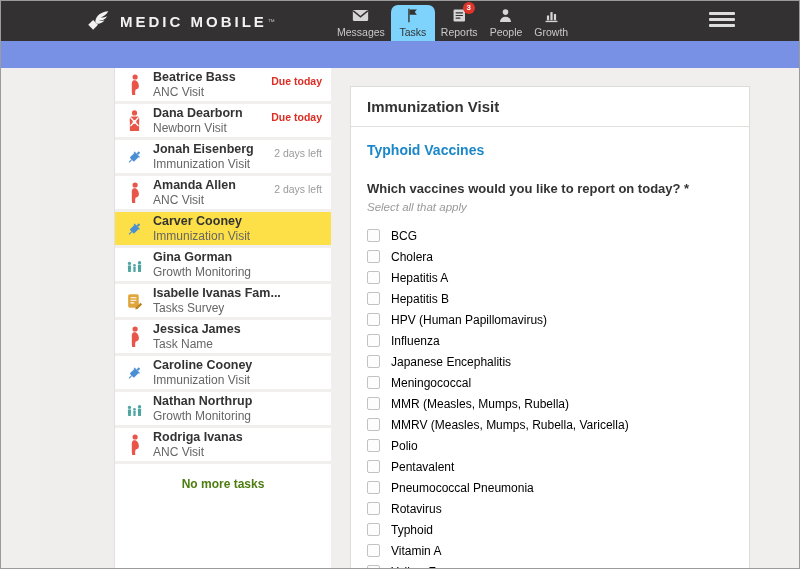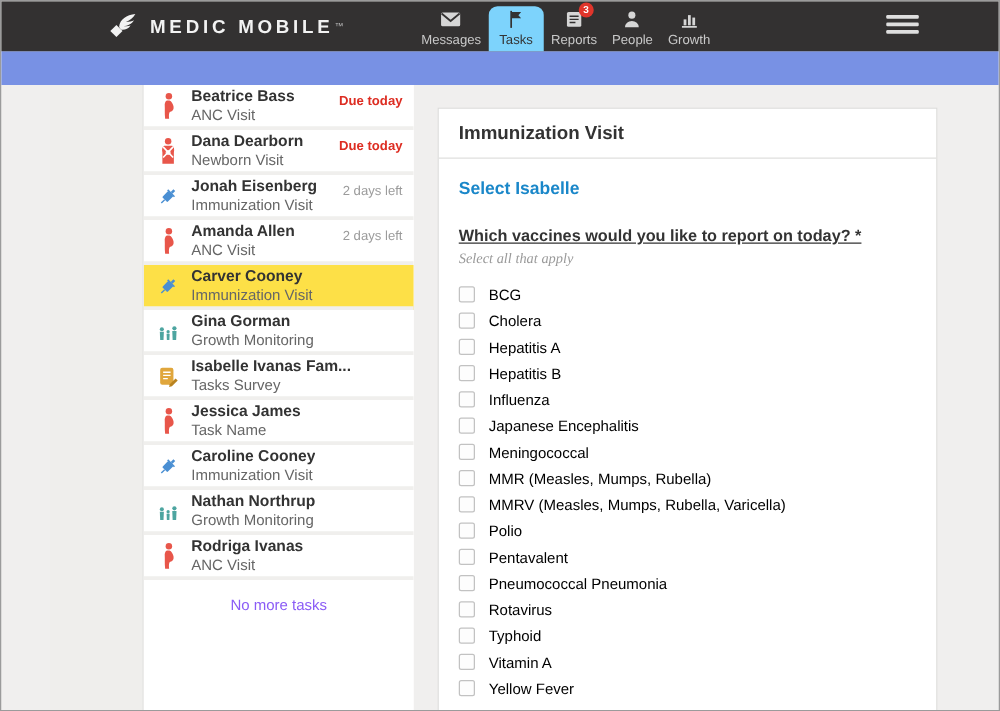--- a/index.html
+++ b/index.html
@@ -32,29 +32,29 @@
   aside.task-list{width:216px;background:#fff;overflow:hidden;}
   .task-item{position:relative;display:flex;align-items:center;padding:6px 8px 6px 9px;height:36px;border-bottom:3px solid #f0efed;cursor:pointer;background:#fff;}
   .task-item.selected{background:#fde047;}
   .task-item .ticon{width:20px;display:flex;justify-content:center;flex-shrink:0;}
   .task-item .ticon svg{width:17px;height:22px;}
   .task-text{margin-left:9px;overflow:hidden;}
   .task-name{font-size:12.5px;font-weight:bold;color:#333;line-height:1.3;white-space:nowrap;}
   .task-sub{font-size:12px;color:#666;line-height:1.3;white-space:nowrap;}
   .task-due{position:absolute;right:9px;top:7px;font-size:10.5px;color:#9b9b9b;}
   .task-due.overdue{color:#dd2d22;font-weight:bold;}
-  .no-more{font-size:12px;color:#8b5cf6;text-align:center;padding:13px 0;}
+  .no-more{font-size:12px;color:#4d7c0f;text-align:center;padding:13px 0;font-weight:bold;}
 
   main.card{margin-left:19px;margin-top:18px;width:400px;background:#fff;border:1px solid #dcdcda;height:600px;}
   .card-header{padding:11px 16px;border-bottom:1px solid #e0e0de;}
   .card-header h1{margin:0;font-size:15px;color:#333;font-weight:bold;}
   .card-body{padding:15px 16px;}
   .section-title{margin:0 0 23px 0;font-size:14px;font-weight:bold;color:#1a87c9;}
-  .question{font-size:13px;font-weight:bold;color:#333;margin-bottom:5px;text-decoration:underline;}
-  .hint{font-size:11.5px;color:#9a9a9a;font-style:italic;margin-bottom:12px;font-family:Liberation Serif, serif;}
+  .question{font-size:13px;font-weight:bold;color:#333;margin-bottom:5px;}
+  .hint{font-size:11.5px;color:#9a9a9a;font-style:italic;margin-bottom:12px;}
   .vax-row{display:flex;align-items:center;height:21px;cursor:pointer;}
   .checkbox{width:13px;height:13px;border:1px solid #c2c2c2;border-radius:2px;background:#fdfdfd;margin-right:11px;flex-shrink:0;}
   .vax-label{font-size:12px;color:#000000;}
 </style>
 </head>
 <body>
 
 <div class="page">
 
   <header class="topnav">
@@ -291,21 +291,21 @@
             <div class="task-sub">ANC Visit</div>
           </div>
         </div>
         <div class="no-more">No more tasks</div>
       </aside>
     <main class="card">
       <div class="card-header">
         <h1>Immunization Visit</h1>
       </div>
       <div class="card-body">
-        <h2 class="section-title">Select Isabelle</h2>
+        <h2 class="section-title">Typhoid Vaccines</h2>
         <div class="question">Which vaccines would you like to report on today? *</div>
         <div class="hint">Select all that apply</div>
         <div id="vaccineList">
             <div class="vax-row">
               <span class="checkbox"></span>
               <span class="vax-label">BCG</span>
             </div>
             <div class="vax-row">
               <span class="checkbox"></span>
               <span class="vax-label">Cholera</span>
@@ -313,20 +313,24 @@
             <div class="vax-row">
               <span class="checkbox"></span>
               <span class="vax-label">Hepatitis A</span>
             </div>
             <div class="vax-row">
               <span class="checkbox"></span>
               <span class="vax-label">Hepatitis B</span>
             </div>
             <div class="vax-row">
               <span class="checkbox"></span>
+              <span class="vax-label">HPV (Human Papillomavirus)</span>
+            </div>
+            <div class="vax-row">
+              <span class="checkbox"></span>
               <span class="vax-label">Influenza</span>
             </div>
             <div class="vax-row">
               <span class="checkbox"></span>
               <span class="vax-label">Japanese Encephalitis</span>
             </div>
             <div class="vax-row">
               <span class="checkbox"></span>
               <span class="vax-label">Meningococcal</span>
             </div>

